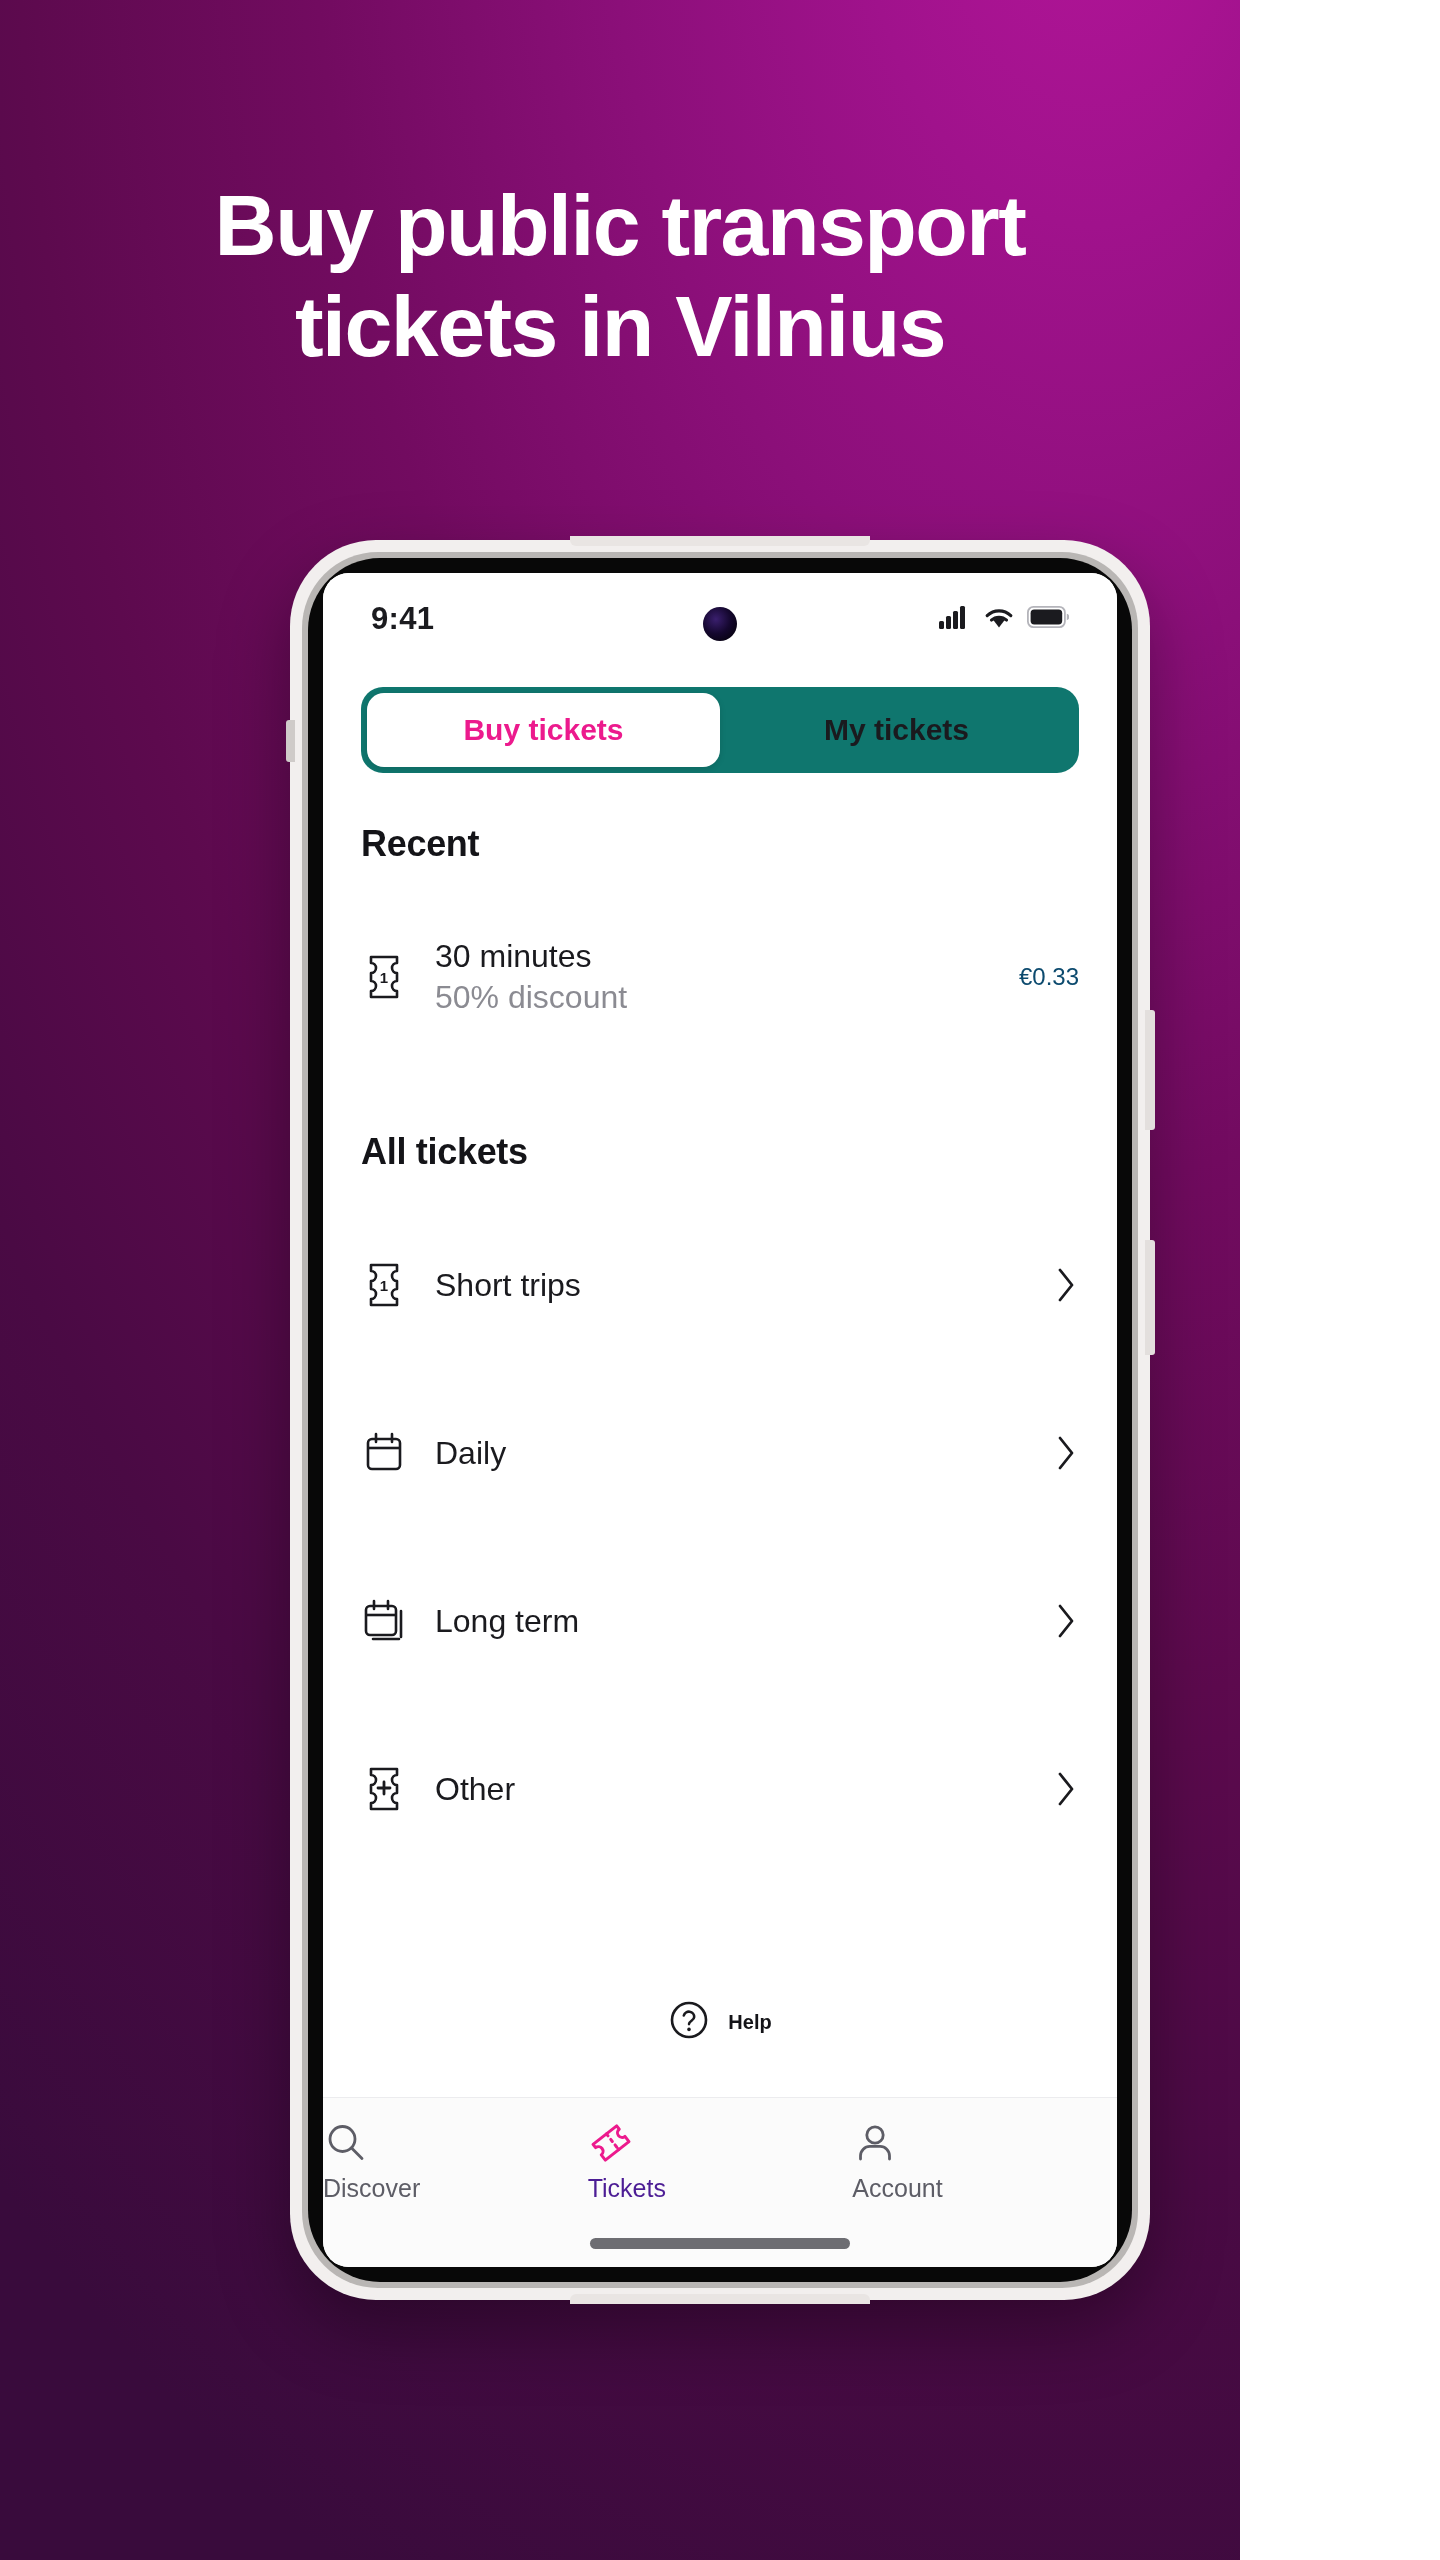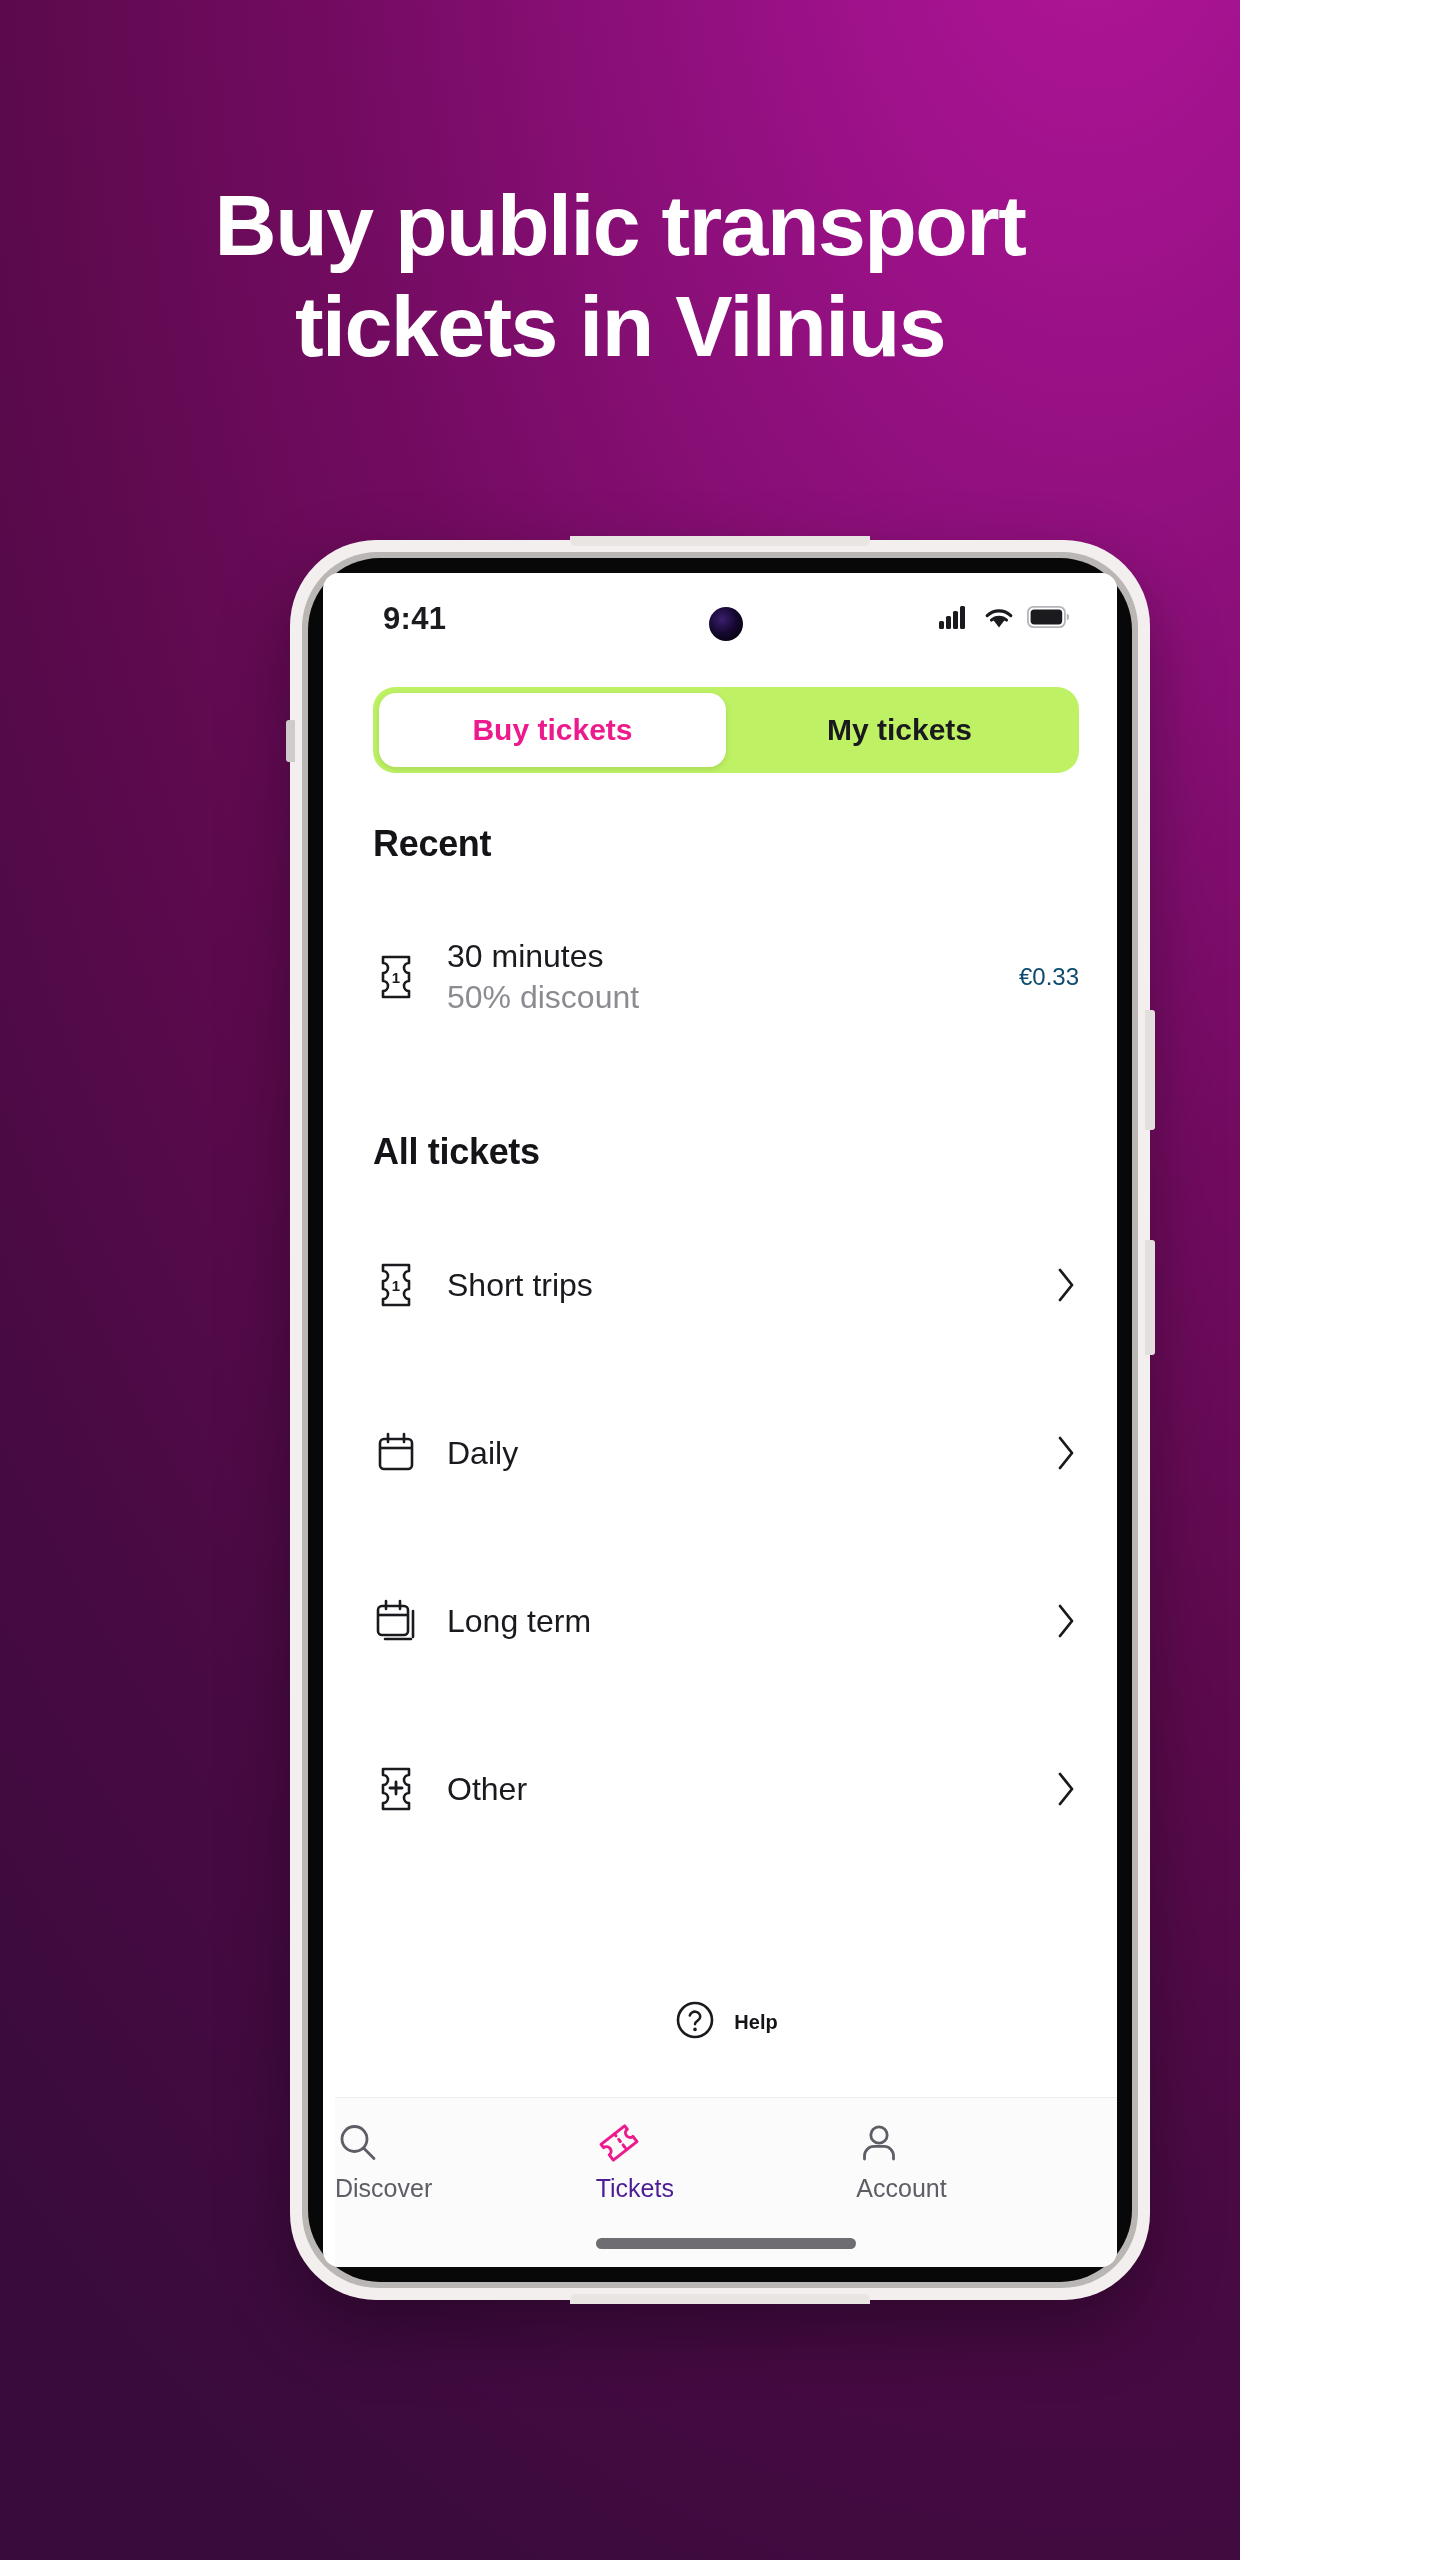--- a/index.html
+++ b/index.html
@@ -57,25 +57,24 @@
     border-radius:76px;
   }
   .frame-black {
     position:absolute; inset:18px;
     background:#080808;
     border-radius:72px;
   }
   .screen {
     position:absolute; inset:33px;
     background:#ffffff;
-    border-radius:16px;
+    border-radius:26px;
     overflow:hidden;
     display:flex;
     flex-direction:column;
-    padding-left:12px;
   }
 
   
   .side-btn {
     position:absolute;
     left:-4px;
     width:9px;
     background:#cfcbc9;
     border-radius:3px 0 0 3px;
   }
@@ -124,21 +123,21 @@
     left:50%; top:34px; transform:translateX(-50%);
     width:34px; height:34px;
     border-radius:50%;
     background:radial-gradient(circle at 38% 36%, #3a1f6e 0%, #14072e 48%, #000 100%);
   }
 
   
   .seg-wrap { padding:22px 38px 0; }
   .segmented {
     display:flex;
-    background:#bef264;
+    background:#0f766e;
     border-radius:22px;
     padding:6px;
     height:86px;
   }
   .seg {
     flex:1;
     display:flex; align-items:center; justify-content:center;
     font-size:30px; font-weight:bold;
     border-radius:17px;
     color:#1a1a1e;

